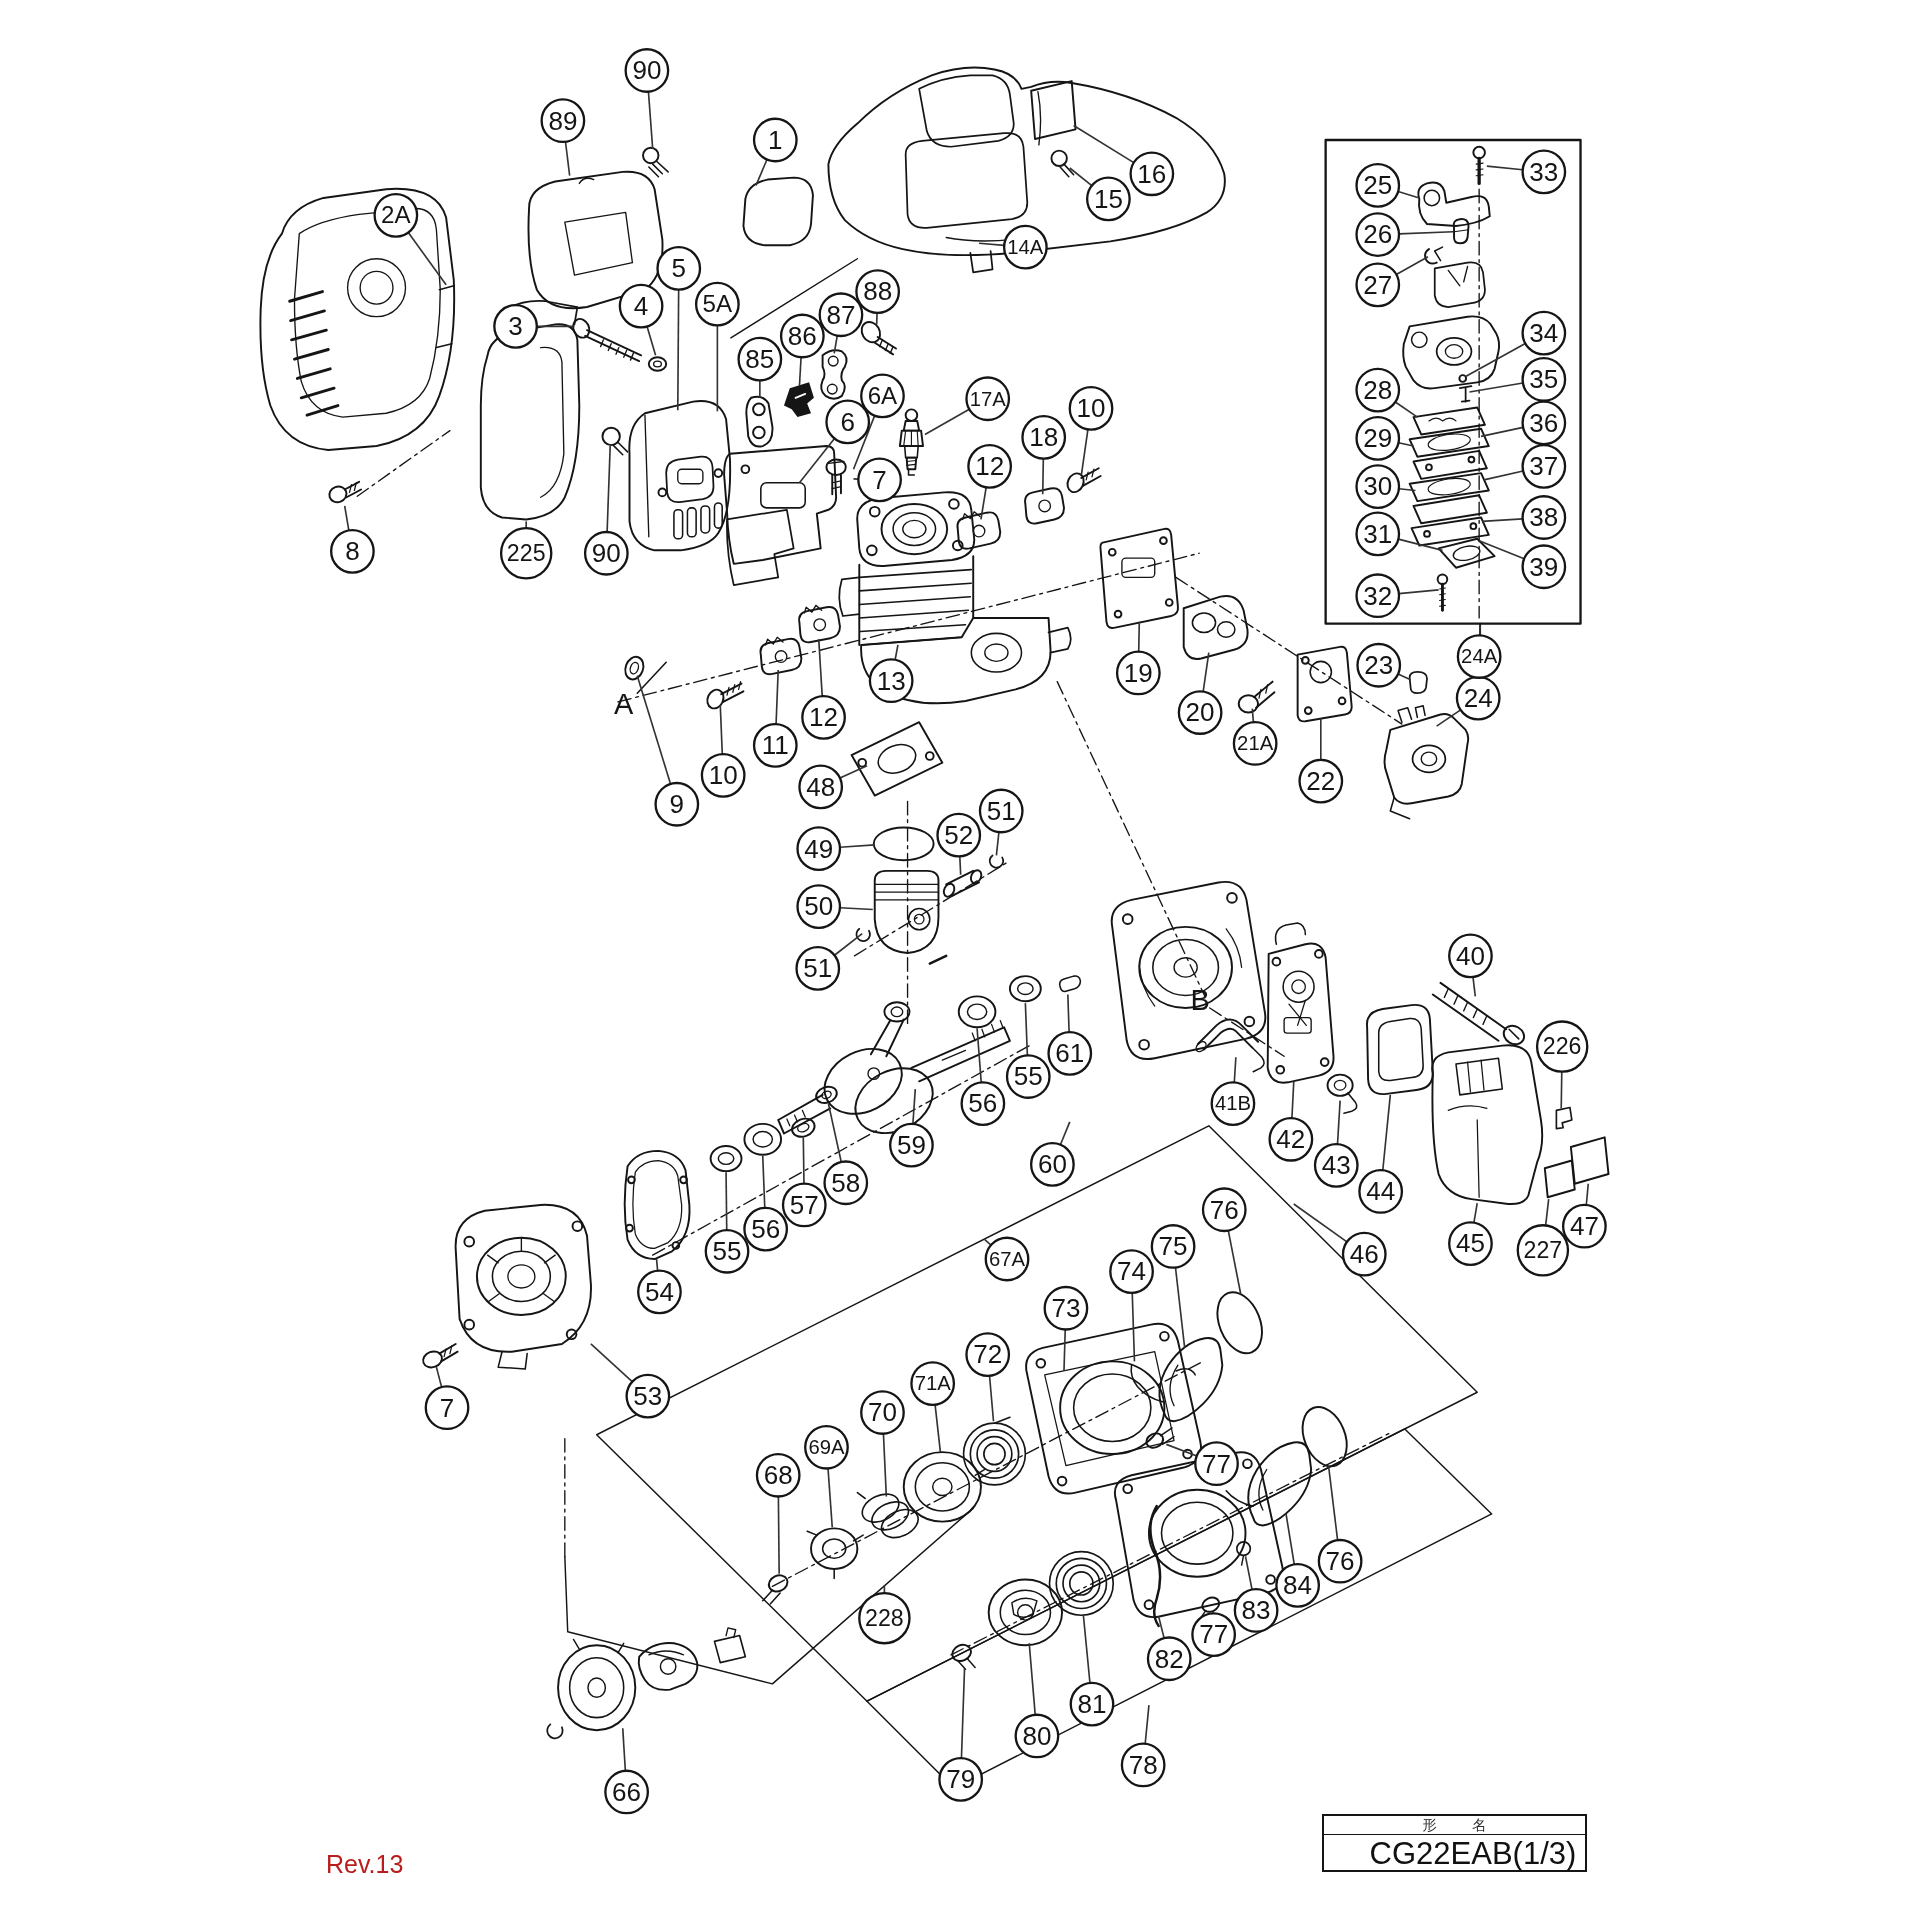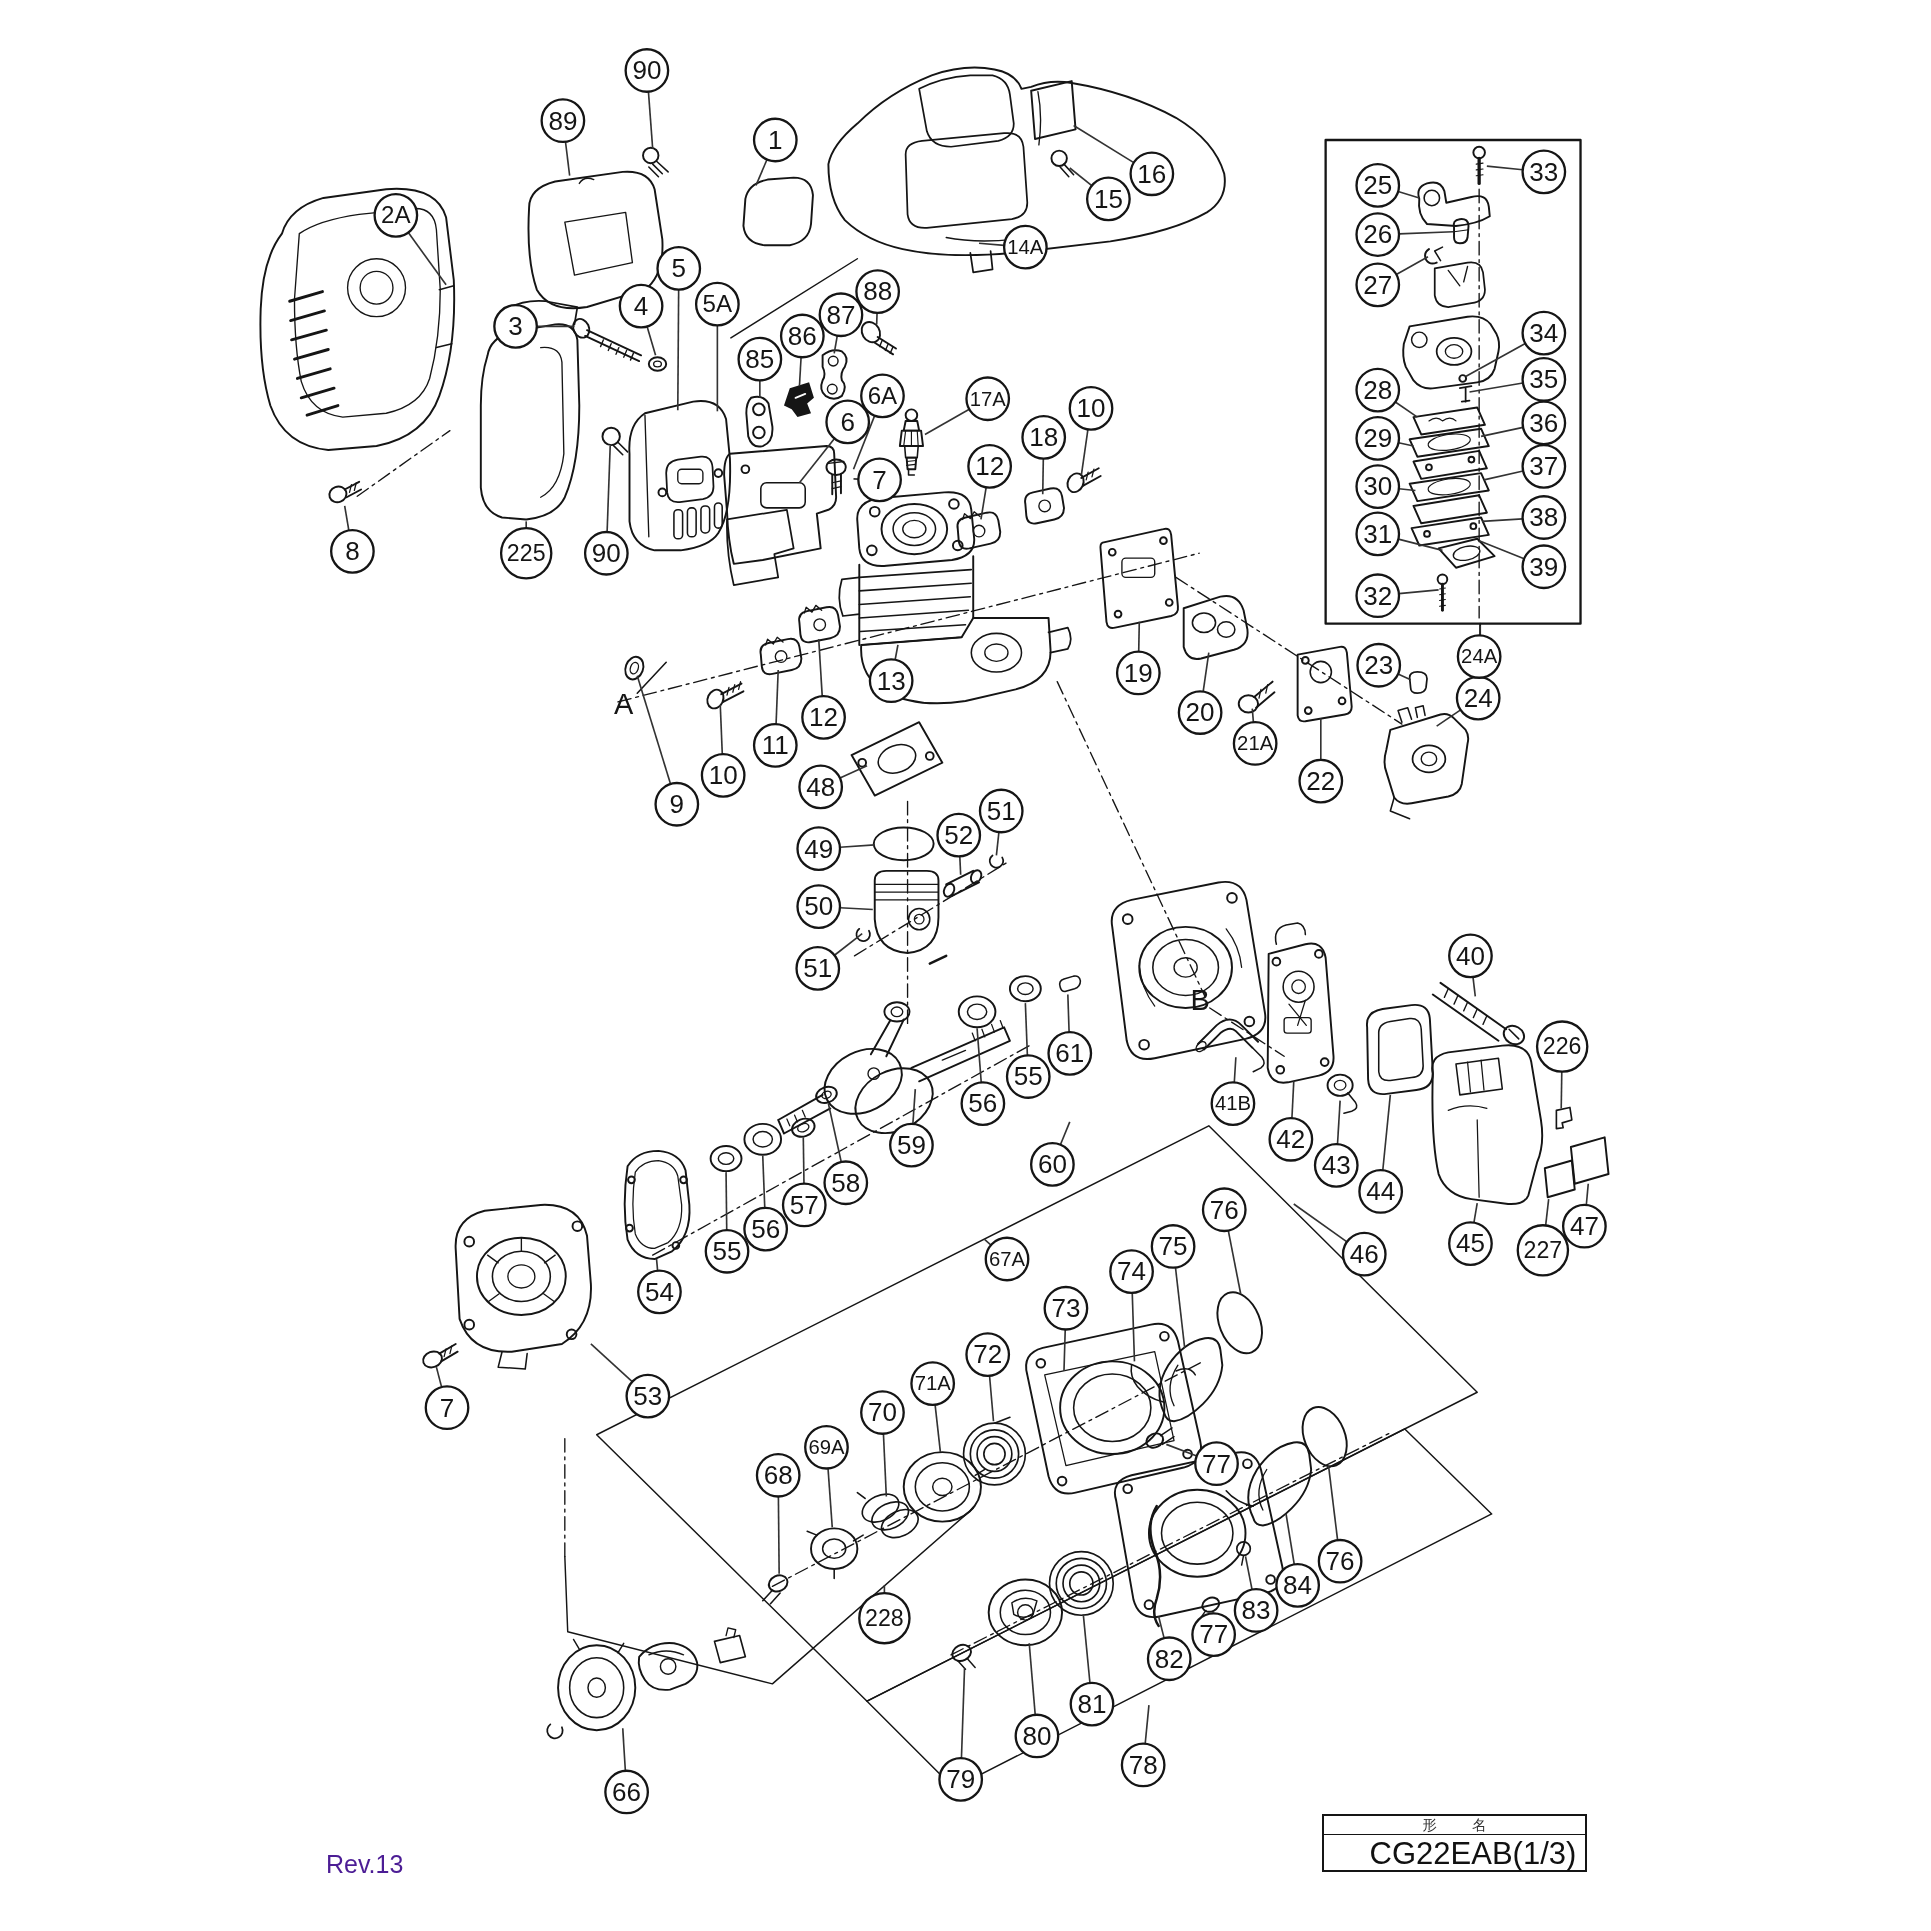--- a/index.html
+++ b/index.html
@@ -5,21 +5,21 @@
   html,body{margin:0;padding:0;background:#fff;}
   .stage{position:relative;width:1931px;height:1931px;background:#ffffff;overflow:hidden;
          font-family:"Liberation Sans",sans-serif;color:#151515;}
   svg text{font-family:"Liberation Sans",sans-serif;fill:#151515;}
   .titleblock{position:absolute;left:1322px;top:1814px;width:265px;height:58px;
               border:2.4px solid #151515;background:#fff;box-sizing:border-box;}
   .tb-head{height:19.3px;border-bottom:1.9px solid #151515;display:flex;align-items:center;
            justify-content:center;font-size:14.5px;letter-spacing:35px;padding-left:35px;
            box-sizing:border-box;color:#333;}
   .tb-model{font-size:31px;line-height:37px;padding-left:11.6px;color:#111;margin-left:34px;}
-  .rev{position:absolute;left:326px;top:1850px;font-size:25px;color:#4c1d95;}
+  .rev{position:absolute;left:326px;top:1850px;font-size:25px;color:#b91c1c;}
 </style>
 </head>
 <body>
 
 <div class="stage">
 
 <svg width="1931" height="1931" viewBox="0 0 2000 2000">
 
   <g stroke="#151515" fill="none" stroke-width="2" stroke-linejoin="round" stroke-linecap="round">
 

